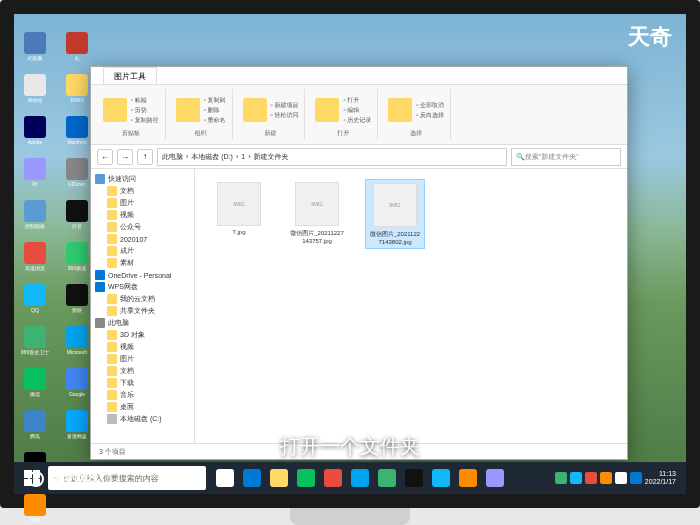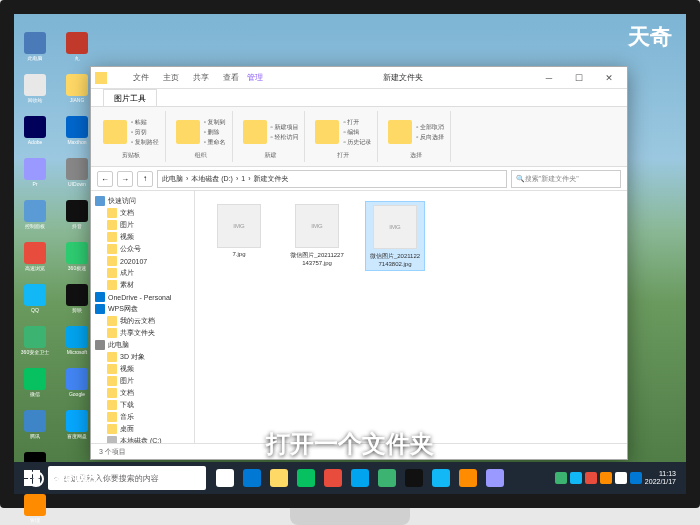--- a/index.html
+++ b/index.html
@@ -52,21 +52,21 @@
 .start{width:28px;height:28px;display:flex;align-items:center;justify-content:center;cursor:pointer}
 .winlogo{width:16px;height:16px;display:grid;grid-template-columns:1fr 1fr;gap:1px}
 .winlogo div{background:#fff}
 .searchbox{height:24px;width:158px;background:#fff;border-radius:2px;display:flex;align-items:center;padding:0 6px;font-size:8px;color:#666;gap:4px}
 .tbicon{width:26px;height:26px;display:flex;align-items:center;justify-content:center;cursor:pointer;border-radius:2px}
 .tbicon-inner{width:18px;height:18px;border-radius:3px}
 .tbicons{display:flex;gap:1px;margin-left:4px}
 .tray{margin-left:auto;display:flex;align-items:center;gap:3px;color:#fff;font-size:7px;padding-right:6px}
 .tray-icon{width:12px;height:12px;border-radius:2px}
 .clock{text-align:right;line-height:1.1}
-.caption{position:absolute;bottom:34px;left:50%;transform:translateX(-50%);font-size:24px;color:#fff;font-weight:bold;text-shadow:0 1px 4px rgba(0,0,0,0.8)}
+.caption{position:absolute;bottom:34px;left:50%;transform:translateX(-50%);font-size:20px;color:#fff;font-weight:normal;text-shadow:0 1px 4px rgba(0,0,0,0.8)}
 .logo-bl{position:absolute;bottom:6px;left:14px;color:#fff;font-size:13px;font-weight:bold;display:flex;align-items:center;gap:4px}
 .logo-bl-icon{width:16px;height:16px;border:2px solid #fff;border-radius:50%;display:flex;align-items:center;justify-content:center;font-size:9px}
 .stand{position:absolute;bottom:0;left:50%;transform:translateX(-50%);width:120px;height:17px;background:#d0d0d0;border-radius:0 0 8px 8px}
 </style>
 </head>
 <body>
 
 <div class="stand"></div>
 <div class="monitor">
 <div class="screen">
@@ -160,36 +160,20 @@
           <div class="dicon-img" style="background: rgb(66, 133, 244);"></div>
           <div>Google</div>
         </div>
         <div class="dicon">
           <div class="dicon-img" style="background: rgb(6, 167, 255);"></div>
           <div>百度网盘</div>
         </div>
       </div>
 
 <div class="explorer">
-  <div class="titlebar">
-    <div class="titlebar-icon"></div>
-    <div class="titlebar-tabs" id="ttabs">
-            <span style="cursor: pointer;">文件</span>
-            <span style="cursor: pointer;">主页</span>
-            <span style="cursor: pointer;">共享</span>
-            <span style="cursor: pointer;">查看</span>
-          </div>
-    <div style="padding:0 8px;font-size:8px;color:#8b5cf6">管理</div>
-    <div class="titlebar-title">新建文件夹</div>
-    <div class="winbtns">
-      <div class="winbtn">─</div>
-      <div class="winbtn">☐</div>
-      <div class="winbtn close">✕</div>
-    </div>
-  </div>
   <div class="tabs">
     <div class="tab active">图片工具</div>
   </div>
   <div class="ribbon" id="ribbon">
           <div class="rgroup">
             <div class="rgroup-icons">
               <div class="ricon lg folder"></div>
               <div class="rtext">
                 <div>▫ 粘贴</div>
                 <div>▫ 剪切</div>

